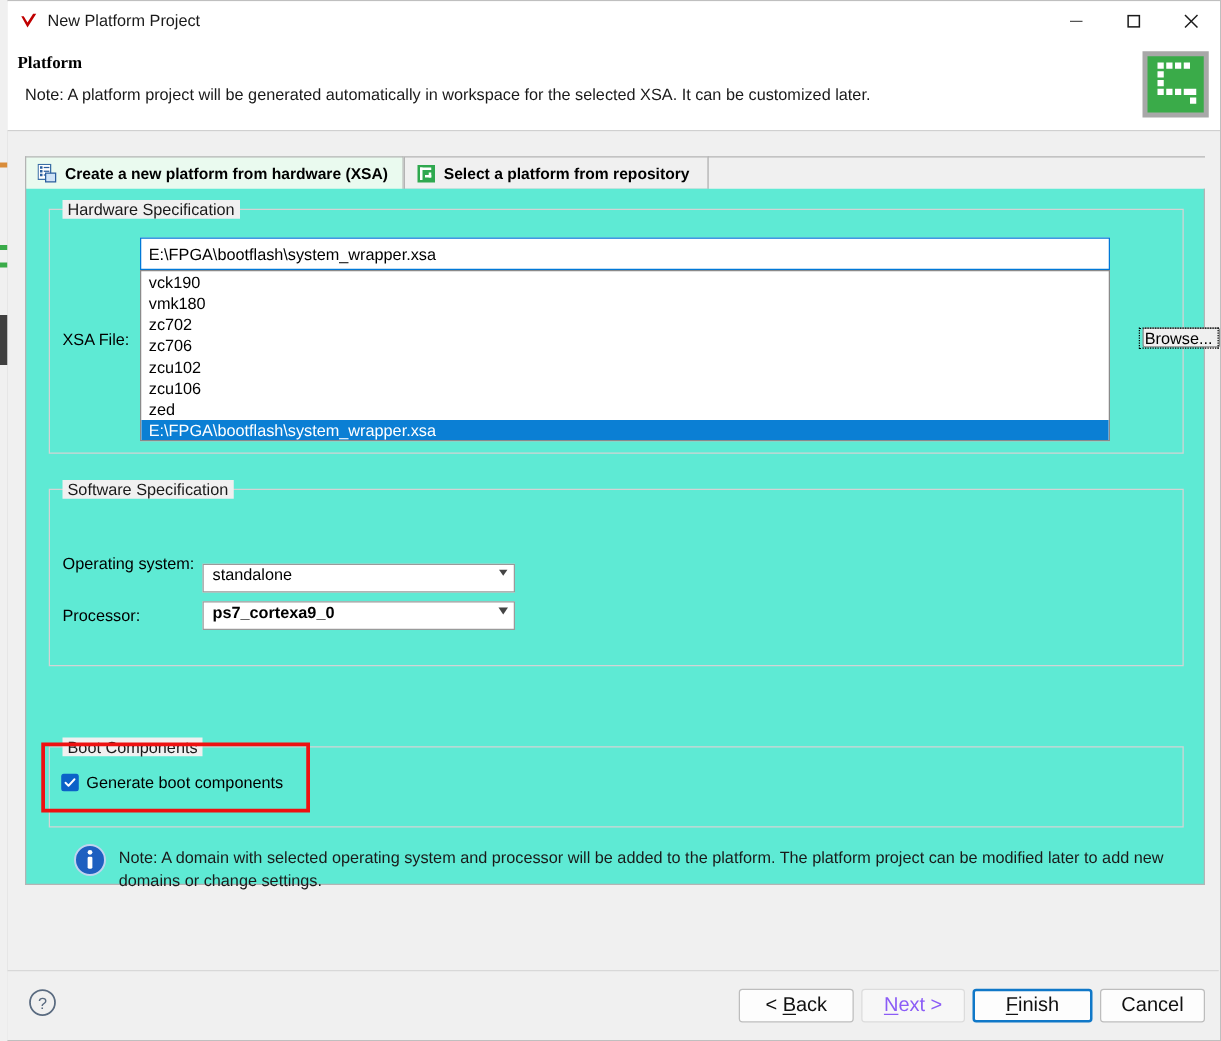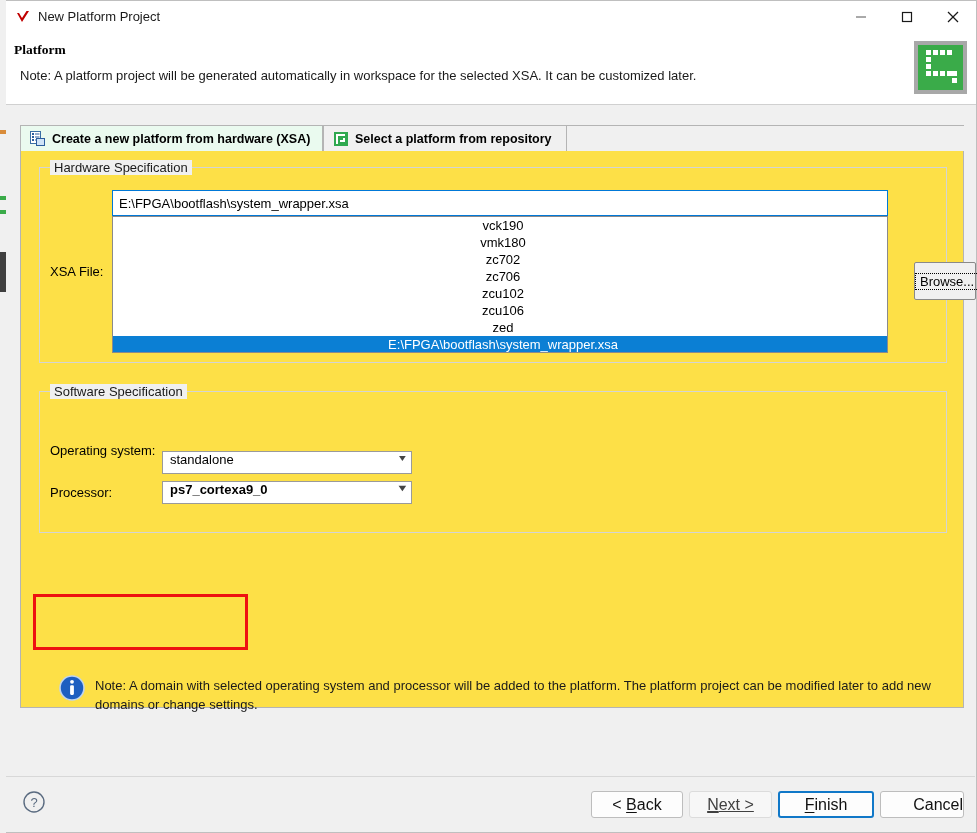--- a/index.html
+++ b/index.html
@@ -82,21 +82,21 @@
   .tab-spacer{
     position:absolute;top:0;right:0;height:27px;
     border-left:1px solid #b4b4b4;border-top:1px solid #b4b4b4;
     background:#f0f0f0;
   }
   .tab-icon{width:16px;height:16px;margin-right:6px;flex:none;}
 
   
   .panel{
     position:absolute;left:14px;top:150px;width:944px;height:557px;
-    background:#fde047;border:1px solid #b4b4b4;border-top:none;
+    background:#5eead4;border:1px solid #b4b4b4;border-top:none;
     box-sizing:border-box;
   }
 
   .group{
     position:absolute;border:1px solid #d4d4d4;box-sizing:border-box;
     background:transparent;
   }
   .group-title{
     position:absolute;top:-8px;left:10px;background:#f0f0f0;
     padding:0 4px;font-size:13px;color:#1a1a1a;
@@ -107,31 +107,30 @@
   .xsa-label{position:absolute;left:10px;top:96px;font-size:13px;}
   .combo-box{
     position:absolute;left:72px;top:22px;width:776px;height:26px;
     background:#fff;border:1px solid #0078d7;box-sizing:border-box;
     display:flex;align-items:center;padding-left:6px;font-size:13px;
   }
   .list-box{
     position:absolute;left:72px;top:48px;width:776px;height:137px;
     background:#fff;border:1px solid #8a8a8a;box-sizing:border-box;
     overflow:hidden;
-    text-align:center;
   }
   .list-item{
     height:17px;line-height:17px;padding-left:6px;font-size:13px;color:#000;
     white-space:nowrap;
   }
   .list-item.selected{background:#0b7fd4;color:#ffffff;}
   .browse-btn{
-    position:absolute;left:874px;top:94px;width:62px;height:38px;
+    position:absolute;left:874px;top:94px;width:62px;height:16px;
     background:#f0f0f0;border:1px solid #8a8a8a;border-radius:2px;
-    display:flex;align-items:center;justify-content:flex-start;
+    display:flex;align-items:center;justify-content:flex-end;
     font-size:13px;box-sizing:border-box;
   }
   .browse-inner{
     border:1px dotted #000;padding:0 4px;line-height:15px;
   }
 
   
   #sw-group{left:18px;top:240px;width:908px;height:142px;}
   .sw-desc{position:absolute;left:10px;top:16px;width:880px;font-size:13px;line-height:19px;}
   .field-label{position:absolute;font-size:13px;}
@@ -172,21 +171,21 @@
     position:absolute;left:0;bottom:0;width:969px;height:55px;
     background:#f0f0f0;border-top:1px solid #d8d8d8;
   }
   .help-icon{position:absolute;left:16px;top:13px;width:24px;height:24px;}
   .btn{
     position:absolute;top:14px;height:27px;
     background:#fdfdfd;border:1px solid #bdbdbd;border-radius:3px;
     display:flex;align-items:center;justify-content:center;
     font-size:16px;color:#111;box-sizing:border-box;
   }
-  .btn.disabled{color:#404040;background:#f7f7f7;border-color:#dcdcdc;text-decoration:underline;}
+  .btn.disabled{color:#8b5cf6;background:#f7f7f7;border-color:#dcdcdc;}
   .btn.default{border:2px solid #1078c8;}
   u{text-underline-offset:2px;}
 </style>
 </head>
 <body>
 
 <div class="behind-strip">
   <div class="tick" style="top:130px;background:#d98c3a;"></div>
   <div class="tick" style="top:196px;background:#3aab49;"></div>
   <div class="tick" style="top:210px;background:#3aab49;"></div>
@@ -322,20 +321,31 @@
       <span class="info-icon">
         <svg width="26" height="26" viewBox="0 0 26 26">
           <circle cx="13" cy="13" r="12" fill="#1e5fc0" stroke="#bfd4ef" stroke-width="1.6"></circle>
           <circle cx="13" cy="6.8" r="1.9" fill="#ffffff"></circle>
           <rect x="11.1" y="10.3" width="3.8" height="9.6" rx="1.1" fill="#ffffff"></rect>
         </svg>
       </span>
       <span class="note-text">Note: A domain with selected operating system and processor will be added to the platform. The platform project can be modified later to add new domains or change settings.</span>
     </div>
 
+    <div class="group" id="boot-group">
+      <div class="group-title">Boot Components</div>
+      <div class="checkbox-row">
+        <span class="checkbox">
+          <svg width="10" height="10" viewBox="0 0 10 10">
+            <polyline points="1.4,5.2 3.8,7.6 8.6,2.4" fill="none" stroke="#ffffff" stroke-width="1.5" stroke-linecap="round" stroke-linejoin="round"></polyline>
+          </svg>
+        </span>
+        <span class="cb-label">Generate boot components</span>
+      </div>
+    </div>
   </div>
 
   <div class="red-box"></div>
 
   <div class="footer">
     <span class="help-icon">
       <svg width="24" height="24" viewBox="0 0 24 24">
         <circle cx="12" cy="12" r="10" fill="none" stroke="#5a6b80" stroke-width="1.4"></circle>
         <text x="12" y="17" font-size="13" text-anchor="middle" fill="#5a6b80" font-family="Liberation Sans, sans-serif">?</text>
       </svg>
@@ -346,18 +356,18 @@
     </div>
 
     <div class="btn disabled" style="left:683px;width:83px;">
       <span><u>N</u>ext &gt;</span>
     </div>
 
     <div class="btn default" style="left:772px;width:96px;">
       <span><u>F</u>inish</span>
     </div>
 
-    <div class="btn" style="left:874px;width:84px;justify-content:flex-end;">
+    <div class="btn" style="left:874px;width:84px;">
       <span>Cancel</span>
     </div>
   </div>
 
 </div>
 
 </body></html>

